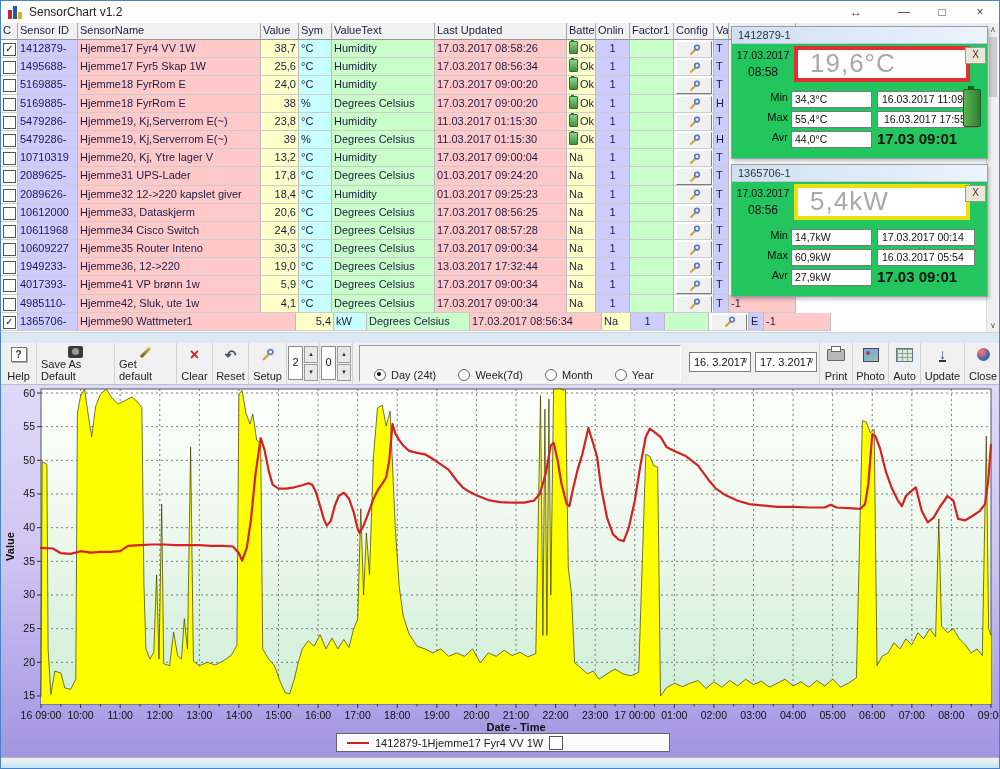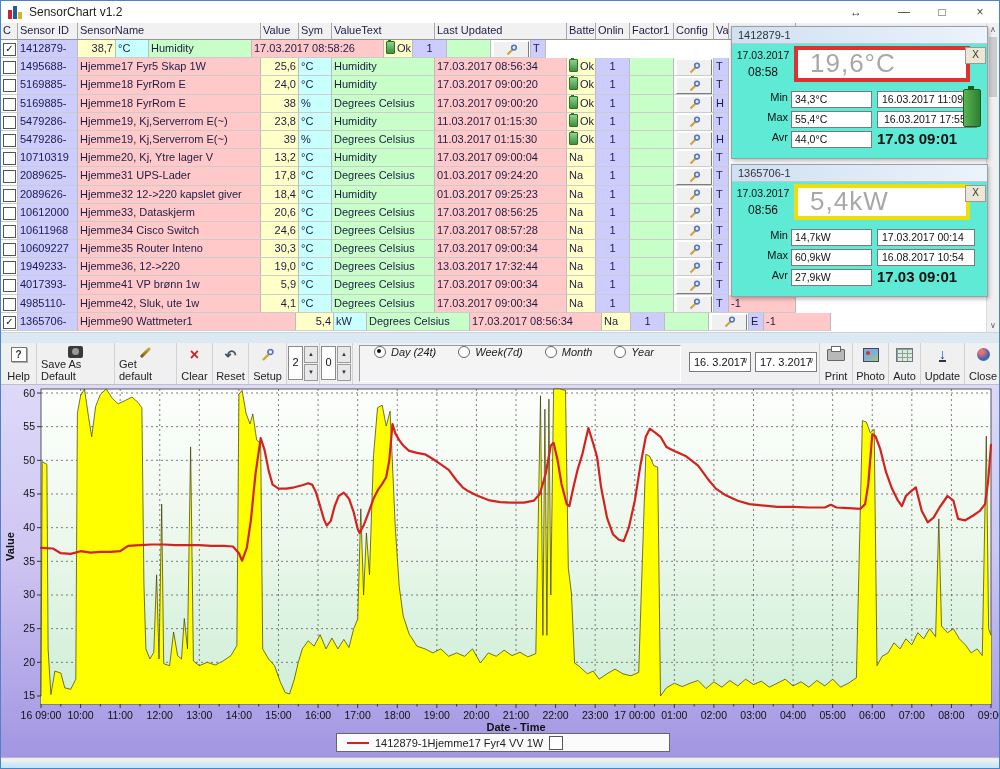--- a/index.html
+++ b/index.html
@@ -24,21 +24,21 @@
   .thead .cell{background:#f1f1f1;border-right:1px solid #a9a9a9;border-bottom:1px solid #969696;height:17px;line-height:15px;}
   .chk{width:11px;height:11px;border:1px solid #555;background:#fff;margin:3px auto 0;font-size:10px;line-height:10px;text-align:center;color:#111;}
   .batt{display:inline-block;width:7px;height:11px;background:linear-gradient(#8cd48c,#3f8f3f);border:1px solid #2f6f2f;border-radius:1px;position:relative;vertical-align:-2px;margin-right:2px;}
   .batt:before{content:"";position:absolute;left:1px;top:-3px;width:3px;height:2px;background:#2f6f2f;}
   .cfgbtn{width:34px;height:15px;margin:1px auto 0;background:#f0f0f0;border:1px solid;border-color:#fff #7d7d7d #7d7d7d #fff;display:flex;align-items:center;justify-content:center;}
   
   .vscroll{position:absolute;right:0;top:22px;width:12px;height:309px;background:#f0f0f0;border-left:1px solid #dcdcdc;}
   .vscroll .arr{position:absolute;left:0;width:12px;height:13px;text-align:center;font-size:8px;color:#606060;line-height:13px;}
   .vscroll .thumb{position:absolute;left:2px;top:14px;width:8px;height:60px;background:#cdcdcd;}
   
-  .card{position:absolute;left:730px;width:257px;background:#5eead4;border:1px solid #97a0ab;box-shadow:1px 2px 4px rgba(0,0,0,.28);box-sizing:border-box;}
+  .card{position:absolute;left:730px;width:257px;background:#22c55e;border:1px solid #97a0ab;box-shadow:1px 2px 4px rgba(0,0,0,.28);box-sizing:border-box;}
   .card-header{height:16px;background:linear-gradient(90deg,#cfe0f2,#ecf3fb);font-size:11px;color:#333;padding-left:6px;line-height:16px;border-bottom:1px solid #bcc8d6;}
   .card-date{position:absolute;left:2px;top:22px;width:58px;text-align:center;font-size:10.5px;color:#111;}
   .card-time{position:absolute;left:2px;top:38px;width:58px;text-align:center;font-size:12px;color:#111;}
   .bigbox{position:absolute;left:62px;top:19px;width:168px;height:28px;background:#fff;border:4px solid #e03030;}
   .bigval{font-size:26px;color:#a8a8a8;line-height:27px;padding-left:12px;letter-spacing:1px;}
   .xbtn{position:absolute;left:233px;top:20px;width:19px;height:15px;background:#ece6d4;border:1px solid #999;font-size:10px;text-align:center;line-height:13px;color:#333;}
   .mrow-label{position:absolute;width:56px;text-align:right;font-size:11px;color:#111;}
   .mrow-val{position:absolute;left:59px;width:76px;height:15px;background:#fff;border:1px solid #7a7a7a;font-size:10.5px;line-height:15px;padding-left:3px;color:#111;}
   .mrow-at{position:absolute;left:145px;width:92px;height:15px;background:#fff;border:1px solid #7a7a7a;font-size:10.5px;line-height:15px;padding-left:4px;color:#111;}
   .stamp{position:absolute;left:145px;width:105px;font-size:15px;font-weight:bold;color:#111;}
@@ -53,21 +53,21 @@
   .help-glyph{width:14px;height:13px;border:1px solid #777;background:#fdfdfd;font-size:10px;font-weight:bold;text-align:center;line-height:13px;color:#333;box-shadow:1px 1px 0 #aaa;}
   .cam-glyph{width:15px;height:12px;background:#3a3a3a;border-radius:2px;position:relative;}
   .cam-glyph:before{content:"";position:absolute;left:4px;top:2px;width:7px;height:7px;border-radius:50%;background:#9a9a9a;}
   .brush-glyph{width:13px;height:3px;background:linear-gradient(90deg,#6a5a10,#d8b83a);transform:rotate(-45deg);border-radius:1px;}
   .clear-glyph{color:#c22;font-size:16px;font-weight:bold;line-height:14px;}
   .reset-glyph{color:#456;font-size:14px;font-weight:bold;}
   .spinner{display:flex;padding:3px 1px;border-right:1px solid #d2d2d2;}
   .spin-val{width:13px;height:32px;background:#fff;border:1px solid #8a8a8a;font-size:11px;text-align:center;line-height:30px;color:#111;}
   .spin-arrows{display:flex;flex-direction:column;justify-content:space-between;margin-left:1px;}
   .spin-btn{width:12px;height:15px;background:#e8e8e8;border:1px solid #9a9a9a;font-size:6px;text-align:center;line-height:14px;color:#333;}
-  .radiopanel{flex:1;margin:2px 6px;background:#f4f4f4;border:1px solid;border-color:#9a9a9a #fff #fff #9a9a9a;display:flex;align-items:flex-start;padding:0 26px 0 14px;justify-content:space-between;font-style:italic;}
+  .radiopanel{flex:1;margin:2px 6px;background:#f4f4f4;border:1px solid;border-color:#9a9a9a #fff #fff #9a9a9a;display:flex;align-items:flex-end;padding:0 26px 0 14px;justify-content:space-between;}
   .radio{display:flex;align-items:center;font-size:11px;color:#222;}
   .rdot{width:10px;height:10px;border-radius:50%;border:1px solid #666;background:#fff;margin-right:5px;position:relative;}
   .rdot.sel:before{content:"";position:absolute;left:2px;top:2px;width:4px;height:4px;border-radius:50%;background:#111;}
   .datecombo{width:62px;height:20px;margin:9px 2px 0;background:#fff;border:1px solid #7a7a7a;font-size:11px;color:#111;display:flex;align-items:center;padding-left:4px;box-sizing:border-box;position:relative;}
   .datecombo .dd{position:absolute;right:2px;top:3px;font-size:8px;color:#555;}
   .printer-glyph{width:16px;height:10px;background:#b8b8b8;border:1px solid #666;border-radius:1px;position:relative;}
   .printer-glyph:before{content:"";position:absolute;left:3px;top:-4px;width:8px;height:4px;background:#fff;border:1px solid #666;}
   .photo-glyph{width:14px;height:12px;border:1px solid #446;background:linear-gradient(150deg,#7ab0d8 45%,#a8c878);position:relative;}
   .photo-glyph:before{content:"";position:absolute;left:2px;top:2px;width:4px;height:4px;border-radius:50%;background:#c33;}
   .auto-glyph{width:15px;height:12px;border:1px solid #678;background-color:#dfe9dc;background-image:linear-gradient(#8aa49a 1px,transparent 1px),linear-gradient(90deg,#8aa49a 1px,transparent 1px);background-size:5px 4px;}
@@ -118,20 +118,21 @@
         <div class="cell" style="width: 40px;">Config</div>
         <div class="cell" style="width: 15px;">Va</div>
         <div class="cell" style="width: 67px;"></div>
         <div class="cell" style="flex: 1 1 0%; border-right: none;"></div>
       </div>
       <div class="trow">
         <div class="cell" style="width: 17px; background: rgb(255, 255, 255);">
           <div class="chk">✓</div>
         </div>
         <div class="cell" style="width: 60px; background: rgb(204, 204, 255);">1412879-</div>
+        <div class="cell" style="width: 183px; background: rgb(255, 201, 201);">Hjemme17 Fyr4 VV 1W</div>
         <div class="cell" style="width: 38px; text-align: right; background: rgb(255, 255, 200);">38,7</div>
         <div class="cell" style="width: 33px; background: rgb(200, 255, 255);">°C</div>
         <div class="cell" style="width: 103px; background: rgb(200, 255, 200);">Humidity</div>
         <div class="cell" style="width: 132px; background: rgb(255, 201, 201);">17.03.2017 08:58:26</div>
         <div class="cell" style="width: 29px; background: rgb(255, 255, 200);"><span class="batt"></span>Ok</div>
         <div class="cell" style="width: 34px; text-align: center; background: rgb(204, 204, 255);">1</div>
         <div class="cell" style="width: 44px; background: rgb(200, 255, 200);"></div>
         <div class="cell" style="width: 40px; text-align: center; background: rgb(253, 253, 253);">
           <div class="cfgbtn">
             <svg width="13" height="12" viewBox="0 0 13 12">
@@ -537,21 +538,21 @@
         <div class="card-time">08:56</div>
         <div class="bigbox" style="border-color: rgb(236, 223, 16);">
           <div class="bigval">5,4kW</div>
         </div>
         <div class="xbtn">X</div>
         <div class="mrow-label" style="top: 64px;">Min</div>
         <div class="mrow-val" style="top: 64px;">14,7kW</div>
         <div class="mrow-at" style="top: 64px;">17.03.2017  00:14</div>
         <div class="mrow-label" style="top: 84px;">Max</div>
         <div class="mrow-val" style="top: 84px;">60,9kW</div>
-        <div class="mrow-at" style="top: 84px;">16.08.2017  10:54</div>
+        <div class="mrow-at" style="top: 84px;">16.03.2017  05:54</div>
         <div class="mrow-label" style="top: 104px;">Avr</div>
         <div class="mrow-val" style="top: 104px;">27,9kW</div>
         <div class="stamp" style="top: 103px;">17.03 09:01</div>
       </div>
     </div>
 
   <div class="hstrip"></div>
 
   <div class="toolbar">
     <div class="tbtn" style="width:36px">

